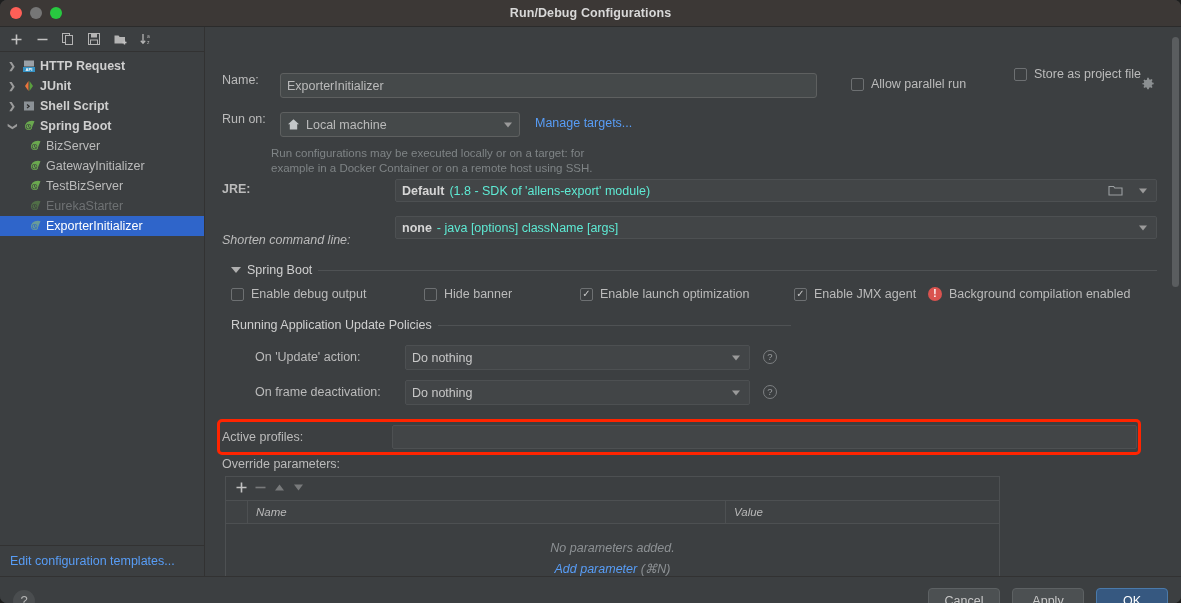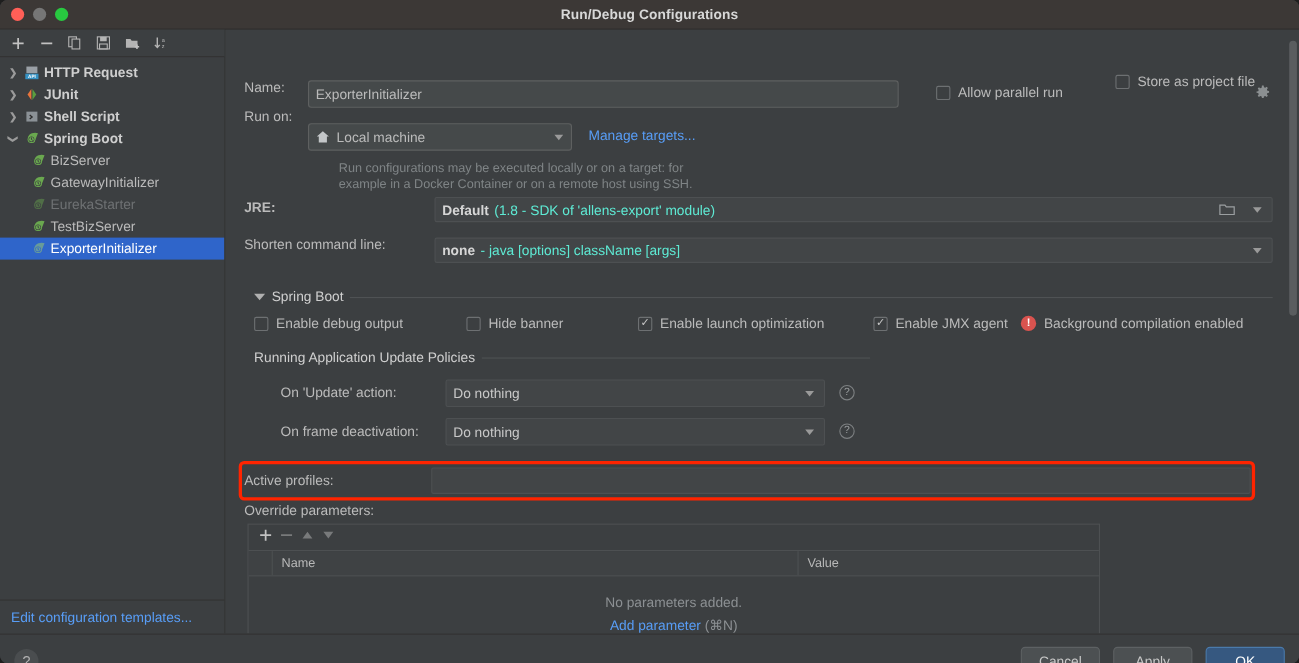--- a/index.html
+++ b/index.html
@@ -359,48 +359,48 @@
                 <path d="M12.5 2.2c-2 -1.1 -6 -0.6 -8 1.6 -1.6 1.8 -1.3 4.6 0.4 6 1.2 1 3.1 1.1 4.4 .2" fill="#6aa84f"></path>
                 <circle cx="6.6" cy="7.6" r="3.5" fill="#6aa84f"></circle>
                 <circle cx="6.6" cy="7.6" r="2.6" fill="#3c3f41"></circle>
                 <circle cx="6.6" cy="7.6" r="2.1" fill="#6aa84f"></circle>
                 <path d="M6.6 6v1.8l1.2 .8" stroke="#3c3f41" stroke-width=".9" fill="none"></path>
               </svg>
           </span>
           <span>GatewayInitializer</span>
         </div>
 
+        <div class="tree-row">
+          <span class="indent"></span>
+          <span class="tree-icon">
+            <svg width="15" height="14" viewBox="0 0 15 14">
+                <path d="M12.5 2.2c-2 -1.1 -6 -0.6 -8 1.6 -1.6 1.8 -1.3 4.6 0.4 6 1.2 1 3.1 1.1 4.4 .2" fill="#6aa84f"></path>
+                <circle cx="6.6" cy="7.6" r="3.5" fill="#6aa84f"></circle>
+                <circle cx="6.6" cy="7.6" r="2.6" fill="#3c3f41"></circle>
+                <circle cx="6.6" cy="7.6" r="2.1" fill="#6aa84f"></circle>
+                <path d="M6.6 6v1.8l1.2 .8" stroke="#3c3f41" stroke-width=".9" fill="none"></path>
+              </svg>
+          </span>
+          <span>TestBizServer</span>
+        </div>
+
         <div class="tree-row dim">
           <span class="indent"></span>
           <span class="tree-icon" style="opacity:.45">
             <svg width="15" height="14" viewBox="0 0 15 14">
                 <path d="M12.5 2.2c-2 -1.1 -6 -0.6 -8 1.6 -1.6 1.8 -1.3 4.6 0.4 6 1.2 1 3.1 1.1 4.4 .2" fill="#6aa84f"></path>
                 <circle cx="6.6" cy="7.6" r="3.5" fill="#6aa84f"></circle>
                 <circle cx="6.6" cy="7.6" r="2.6" fill="#3c3f41"></circle>
                 <circle cx="6.6" cy="7.6" r="2.1" fill="#6aa84f"></circle>
                 <path d="M6.6 6v1.8l1.2 .8" stroke="#3c3f41" stroke-width=".9" fill="none"></path>
               </svg>
           </span>
           <span>EurekaStarter</span>
         </div>
 
-        <div class="tree-row">
-          <span class="indent"></span>
-          <span class="tree-icon">
-            <svg width="15" height="14" viewBox="0 0 15 14">
-                <path d="M12.5 2.2c-2 -1.1 -6 -0.6 -8 1.6 -1.6 1.8 -1.3 4.6 0.4 6 1.2 1 3.1 1.1 4.4 .2" fill="#6aa84f"></path>
-                <circle cx="6.6" cy="7.6" r="3.5" fill="#6aa84f"></circle>
-                <circle cx="6.6" cy="7.6" r="2.6" fill="#3c3f41"></circle>
-                <circle cx="6.6" cy="7.6" r="2.1" fill="#6aa84f"></circle>
-                <path d="M6.6 6v1.8l1.2 .8" stroke="#3c3f41" stroke-width=".9" fill="none"></path>
-              </svg>
-          </span>
-          <span>TestBizServer</span>
-        </div>
-
         <div class="tree-row selected">
           <span class="indent"></span>
           <span class="tree-icon" style="opacity:.6">
             <svg width="15" height="14" viewBox="0 0 15 14">
                 <path d="M12.5 2.2c-2 -1.1 -6 -0.6 -8 1.6 -1.6 1.8 -1.3 4.6 0.4 6 1.2 1 3.1 1.1 4.4 .2" fill="#8fbf7a"></path>
                 <circle cx="6.6" cy="7.6" r="3.5" fill="#8fbf7a"></circle>
                 <circle cx="6.6" cy="7.6" r="2.6" fill="#2f65ca"></circle>
                 <circle cx="6.6" cy="7.6" r="2.1" fill="#8fbf7a"></circle>
                 <path d="M6.6 6v1.8l1.2 .8" stroke="#2f65ca" stroke-width=".9" fill="none"></path>
               </svg>
@@ -433,54 +433,54 @@
           <span class="box"></span>
           <span>Store as project file</span>
         </div>
         <span style="position:absolute; left:936px; top:50px;">
           <svg width="14" height="14" viewBox="0 0 14 14">
               <path d="M7 4.3a2.7 2.7 0 100 5.4 2.7 2.7 0 000-5.4zm0 1.6a1.1 1.1 0 110 2.2 1.1 1.1 0 010-2.2z" fill="#8b8f91"></path>
               <path d="M6.2 0.8h1.6l.25 1.5 1.2.5 1.25-.9 1.1 1.1-.9 1.25.5 1.2 1.5.25v1.6l-1.5.25-.5 1.2.9 1.25-1.1 1.1-1.25-.9-1.2.5-.25 1.5H6.2l-.25-1.5-1.2-.5-1.25.9-1.1-1.1.9-1.25-.5-1.2-1.5-.25V6.2l1.5-.25.5-1.2-.9-1.25 1.1-1.1 1.25.9 1.2-.5z" fill="#8b8f91"></path>
             </svg>
         </span>
 
-        <div class="row" style="left:17px; top:72px;">
+        <div class="row" style="left:17px; top:85px;">
           <span class="lbl">Run on:</span>
         </div>
         <div class="combo" style="position:absolute; left:75px; top:85px; width:240px;">
           <span style="margin-right:6px; display:inline-flex;">
             <svg width="13" height="13" viewBox="0 0 13 13">
                 <path d="M6.5 1.3L12 6.2h-1.8v5.4H2.8V6.2H1z" fill="#c3c6c8"></path>
               </svg>
           </span>
           <span>Local machine</span>
           <span class="caret"></span>
         </div>
         <span class="link" style="position:absolute; left:330px; top:89px;">Manage targets...</span>
 
-        <div class="hint" style="position:absolute; left:66px; top:119px; width:470px;margin-left:37px;">
+        <div class="hint" style="position:absolute; left:66px; top:119px; width:470px;">
           <div>Run configurations may be executed locally or on a target: for</div>
           <div>example in a Docker Container or on a remote host using SSH.</div>
         </div>
 
         <div class="row" style="left:17px; top:155px;font-weight:bold;">
           <span class="lbl">JRE:</span>
         </div>
         <div class="flat-combo" style="position:absolute; left:190px; top:152px; width:762px;">
           <span class="bold">Default</span>
           <span class="muted" style="margin-left:5px;">(1.8 - SDK of 'allens-export' module)</span>
           <span style="position:absolute; right:33px; top:4px;">
             <svg width="15" height="13" viewBox="0 0 15 13">
                 <path d="M1 2.5h4.6l1.2 1.5H14v7H1z" fill="none" stroke="#9b9fa1" stroke-width="1.1"></path>
               </svg>
           </span>
           <span style="position:absolute; right:9px; top:50%; transform:translateY(-50%); width:0;height:0;border-left:4.5px solid transparent;border-right:4.5px solid transparent;border-top:5px solid #9a9a9a;"></span>
         </div>
 
-        <div class="row" style="left:17px; top:188px;">
+        <div class="row" style="left:17px; top:206px;font-style:italic;">
           <span class="lbl">Shorten command line:</span>
         </div>
         <div class="flat-combo" style="position:absolute; left:190px; top:189px; width:762px;">
           <span class="bold">none</span>
           <span class="muted" style="margin-left:5px;">- java [options] className [args]</span>
           <span style="position:absolute; right:9px; top:50%; transform:translateY(-50%); width:0;height:0;border-left:4.5px solid transparent;border-right:4.5px solid transparent;border-top:5px solid #9a9a9a;"></span>
         </div>
 
         <div class="sect" style="left:26px; top:236px; width:926px;">
           <span class="tri"></span>
@@ -536,21 +536,21 @@
           <span class="lbl">Active profiles:</span>
         </div>
         <div class="flat-combo" style="position:absolute; left:187px; top:398px; width:745px; height:24px;">
           <span></span>
         </div>
 
         <div class="row" style="left:17px; top:430px;">
           <span class="lbl">Override parameters:</span>
         </div>
 
-        <div class="tbl-wrap" style="left:20px; top:449px; width:775px; height:110px;">
+        <div class="tbl-wrap" style="left:20px; top:449px; width:775px; height:110px;font-style:italic;">
           <div class="tbl-toolbar">
             <span>
               <svg width="13" height="13" viewBox="0 0 13 13">
                   <path d="M6.5 1.5v10M1.5 6.5h10" stroke="#c2c2c2" stroke-width="1.6" fill="none"></path>
                 </svg>
             </span>
             <span style="opacity:.45">
               <svg width="13" height="13" viewBox="0 0 13 13">
                   <path d="M1.5 6.5h10" stroke="#c2c2c2" stroke-width="1.6" fill="none"></path>
                 </svg>

